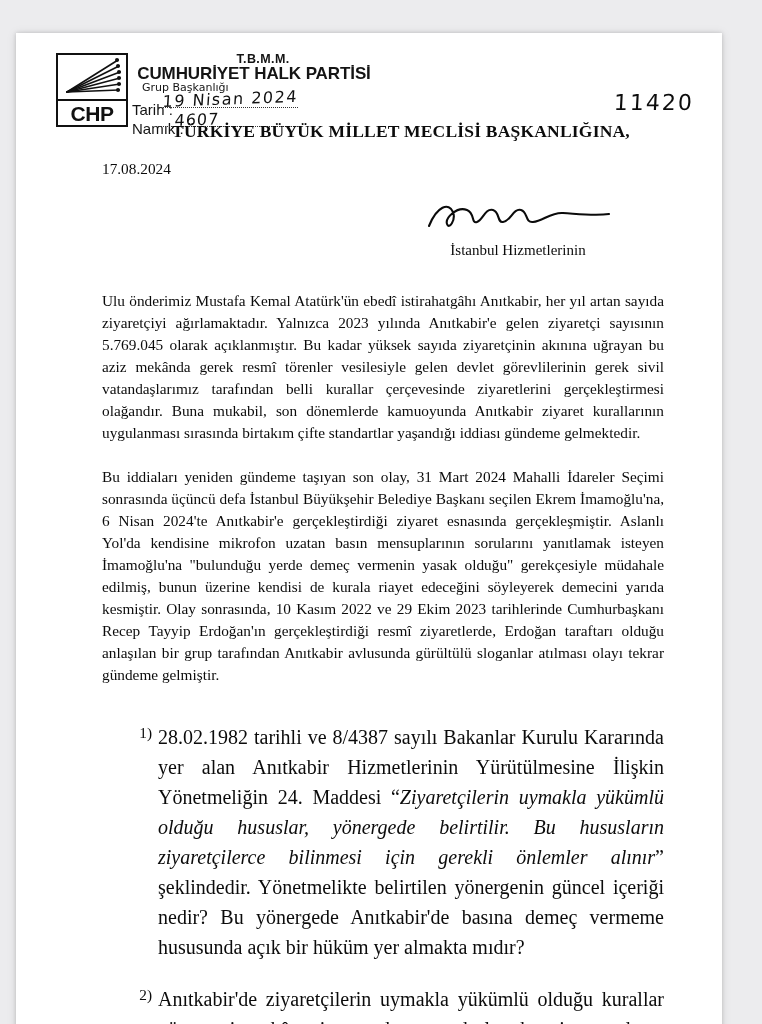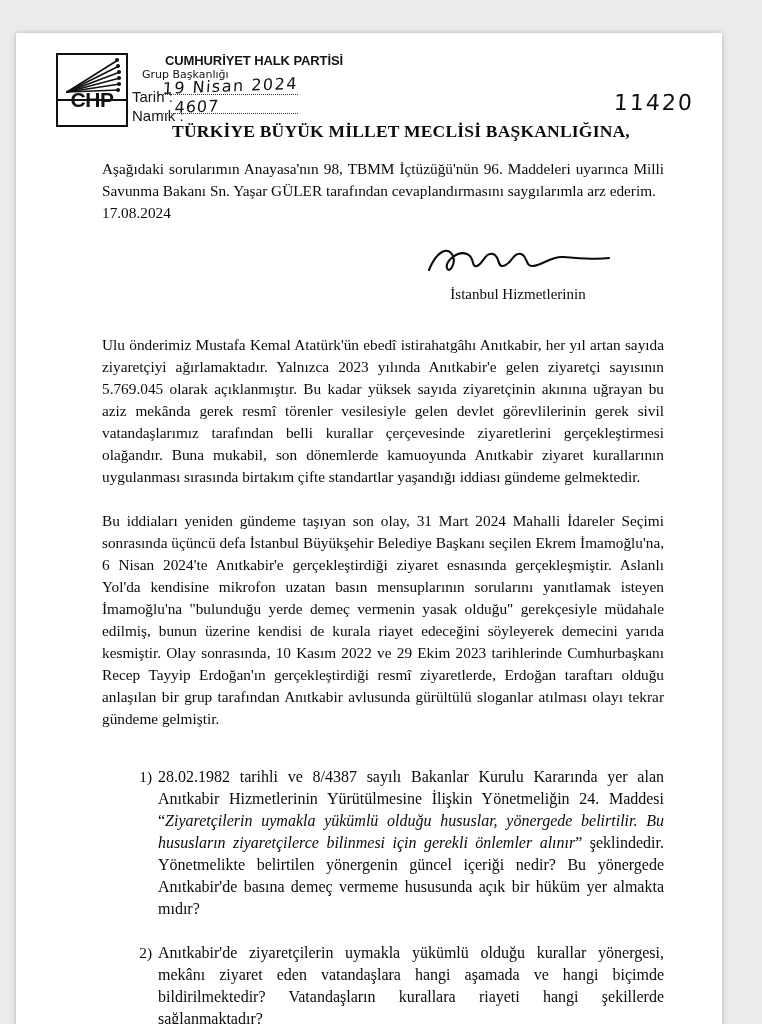--- a/index.html
+++ b/index.html
@@ -52,21 +52,21 @@
     width: 100%;
     height: 46px;
     border-bottom: 2px solid #111;
     box-sizing: border-box;
     overflow: hidden;
   }
   .logo-arrows svg { display: block; }
   .logo-word {
     position: absolute;
     left: 0;
-    top: 32px;
+    top: 46px;
     width: 100%;
     height: 26px;
     line-height: 25px;
     text-align: center;
     font-family: "Liberation Sans", "DejaVu Sans", sans-serif;
     font-weight: bold;
     font-size: 21px;
     letter-spacing: -0.5px;
     color: #111;
   }
@@ -83,21 +83,21 @@
     text-align: center;
     font-weight: bold;
     font-size: 12.5px;
     letter-spacing: 0.4px;
     line-height: 13px;
     padding-left: 18px;
   }
   .stamp-l2 {
     text-align: center;
     font-weight: bold;
-    font-size: 13px;
+    font-size: 17px;
     letter-spacing: -0.1px;
     line-height: 15px;
   }
   .stamp-l3 {
     font-size: 11px;
     line-height: 14px;
     padding-left: 10px;
     font-family: "DejaVu Sans", sans-serif;
   }
   .stamp-row {
@@ -203,22 +203,22 @@
   
   ol.qlist {
     margin: 14px 0 0 0;
     padding: 0 0 0 56px;
     list-style: none;
     counter-reset: q;
   }
   ol.qlist > li {
     position: relative;
     margin-bottom: 22px;
-    font-size: 16px;
-    line-height: 22px;
+    font-size: 20px;
+    line-height: 30px;
     text-align: justify;
     text-justify: inter-word;
     color: #0b0b0b;
   }
   ol.qlist > li::before {
     counter-increment: q;
     content: counter(q) ")";
     position: absolute;
     left: -28px;
     top: 0;
@@ -254,20 +254,21 @@
             <circle cx="61" cy="23" r="2"></circle>
             <circle cx="61" cy="29" r="2"></circle>
             <circle cx="60" cy="35" r="2"></circle>
           </g>
         </svg>
       </div>
       <div class="logo-word">CHP</div>
     </div>
 
     <div class="stamp-text">
+      <div class="stamp-l1">T.B.M.M.</div>
       <div class="stamp-l2">CUMHURİYET HALK PARTİSİ</div>
       <div class="stamp-l3">Grup Başkanlığı</div>
 
       <div class="stamp-row tarih">
         <span class="lbl">Tarih :</span>
         <span class="dots"></span>
         <span class="hw">19 Nisan 2024</span>
       </div>
 
       <div class="stamp-row sayi">
@@ -277,21 +278,20 @@
       </div>
     </div>
   </div>
 
   <div class="docnum">11420</div>
 
   <div class="doc-title">TÜRKİYE BÜYÜK MİLLET MECLİSİ BAŞKANLIĞINA,</div>
 
   <div class="body-area">
 
-    <p class="para"><span>Aşağıdaki sorularımın Anayasa'nın 98, TBMM İçtüzüğü'nün 96. Maddeleri uyarınca Milli Savunma Bakanı Sn. Yaşar GÜLER tarafından cevaplandırmasını saygılarımla arz ederim.</span></p>
     <p class="para">17.08.2024</p>
 
     <div class="sig-block">
       <div class="sig-mark">
         <svg width="190" height="44" viewBox="0 0 190 44" aria-hidden="true">
           <path d="M6 30 C14 10, 26 6, 30 16 C33 24, 26 34, 24 28 C22 22, 34 10, 44 14
                    C52 17, 48 28, 54 26 C60 24, 62 12, 70 14 C77 16, 74 27, 80 26
                    C88 25, 90 12, 98 14 C105 16, 102 27, 110 26 C120 25, 128 16, 140 17
                    C156 18, 172 20, 186 18" fill="none" stroke="#0b0b0b" stroke-width="2.1" stroke-linecap="round" stroke-linejoin="round"></path>
         </svg>

